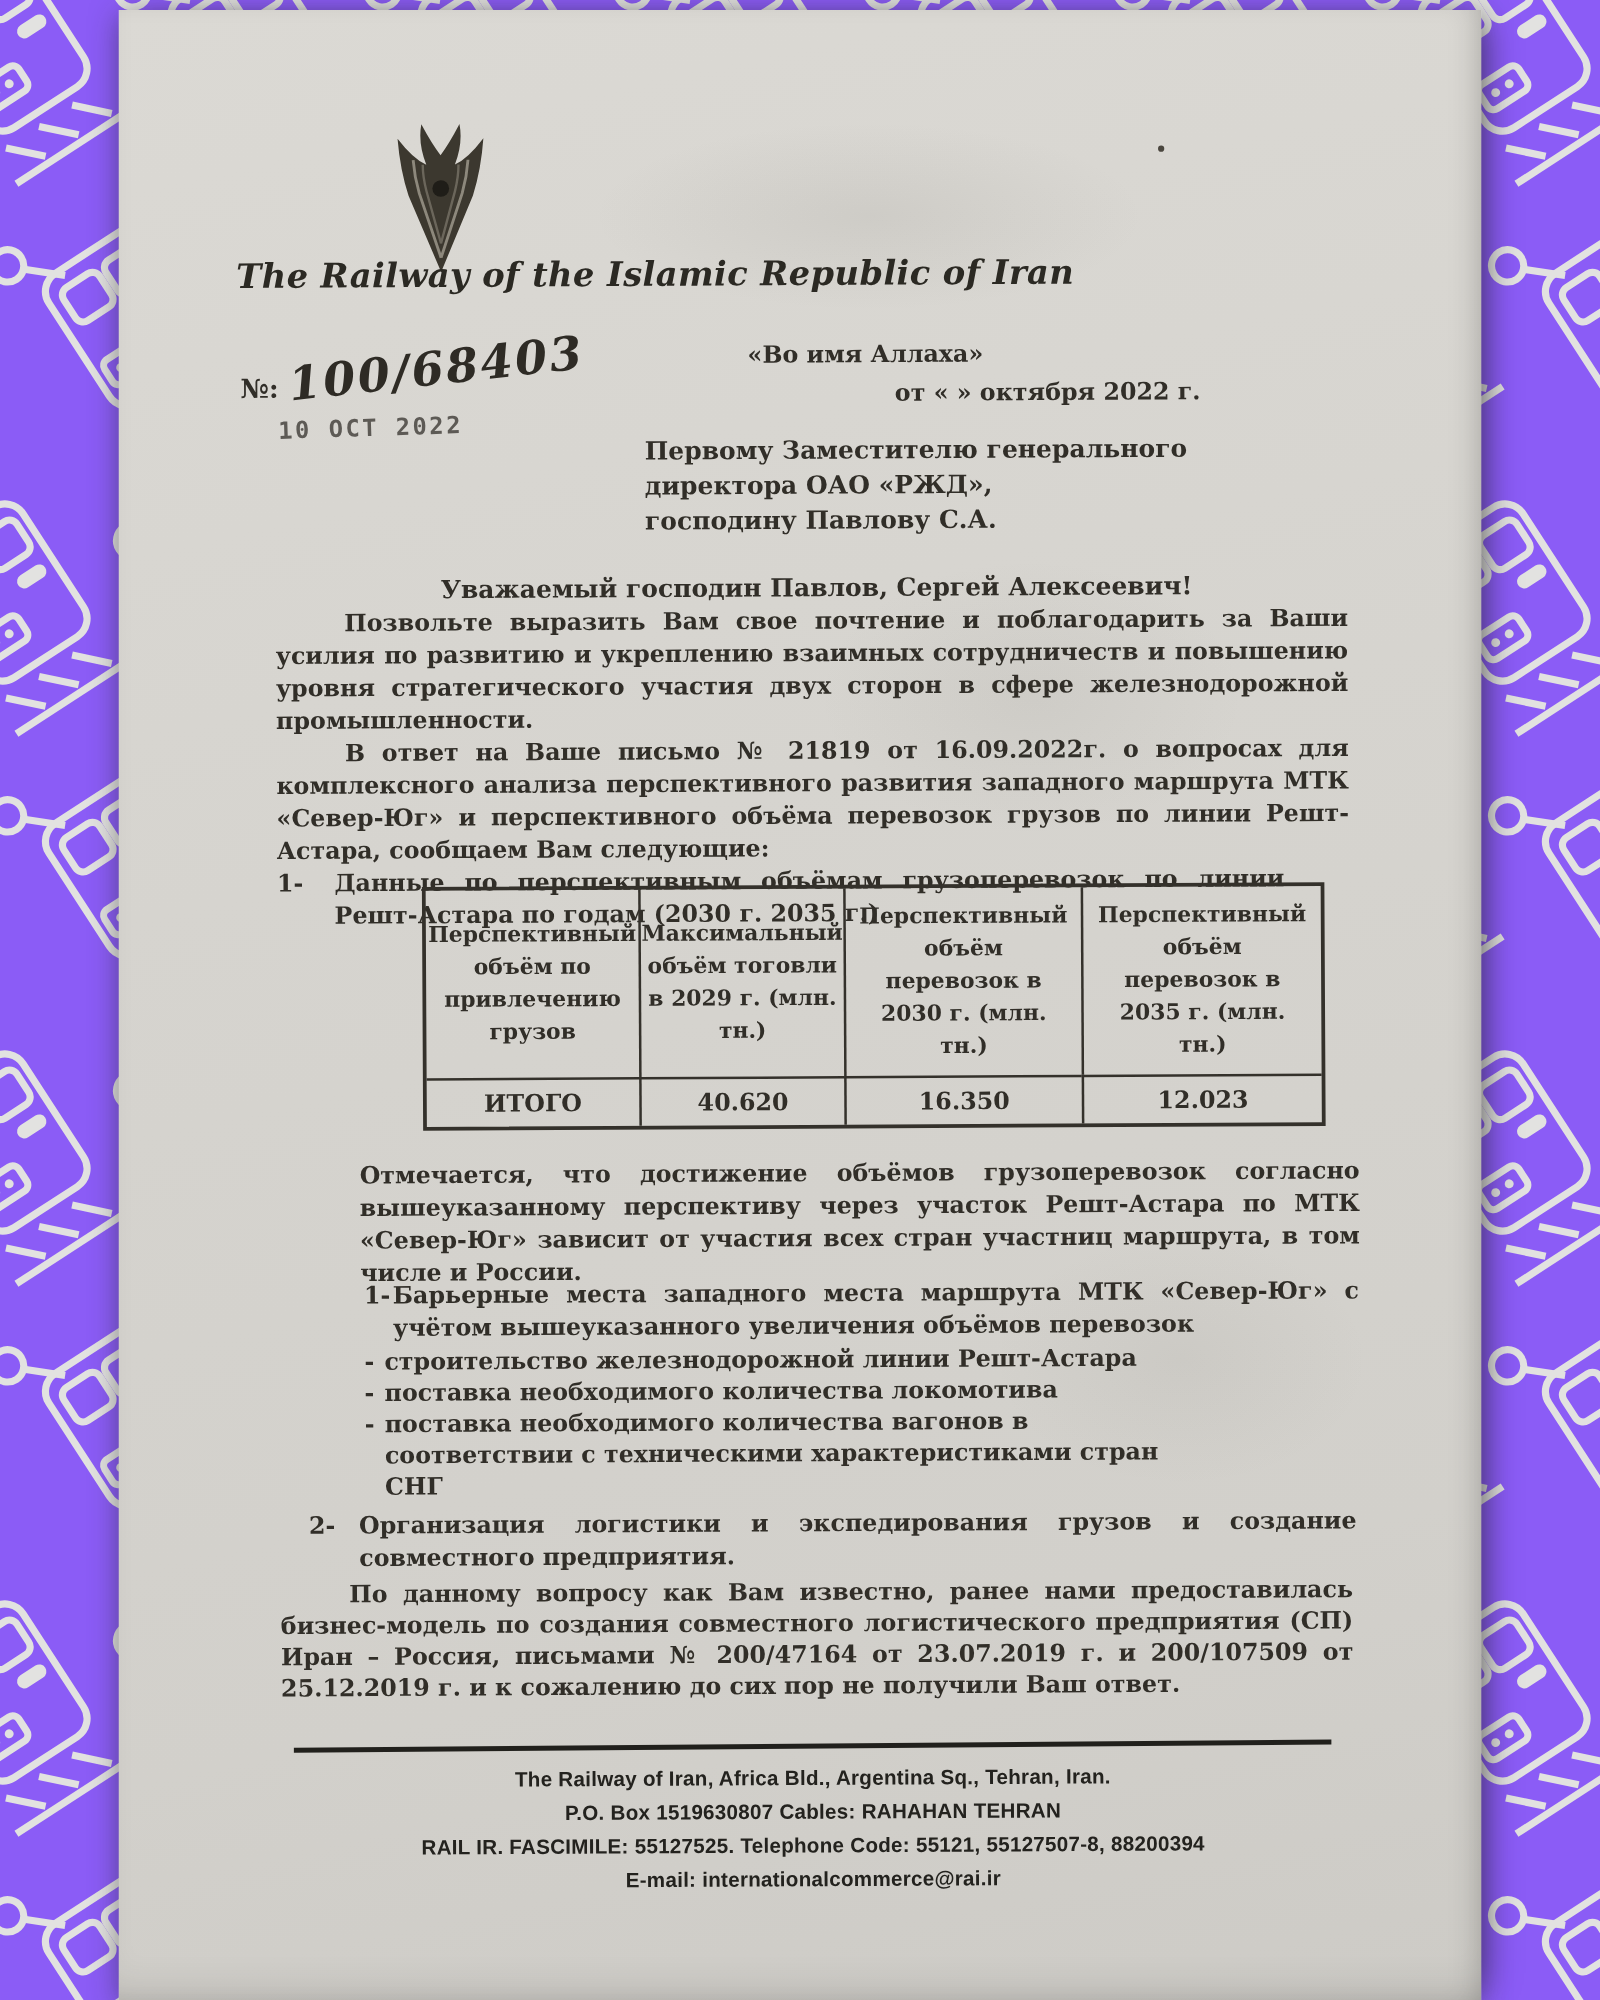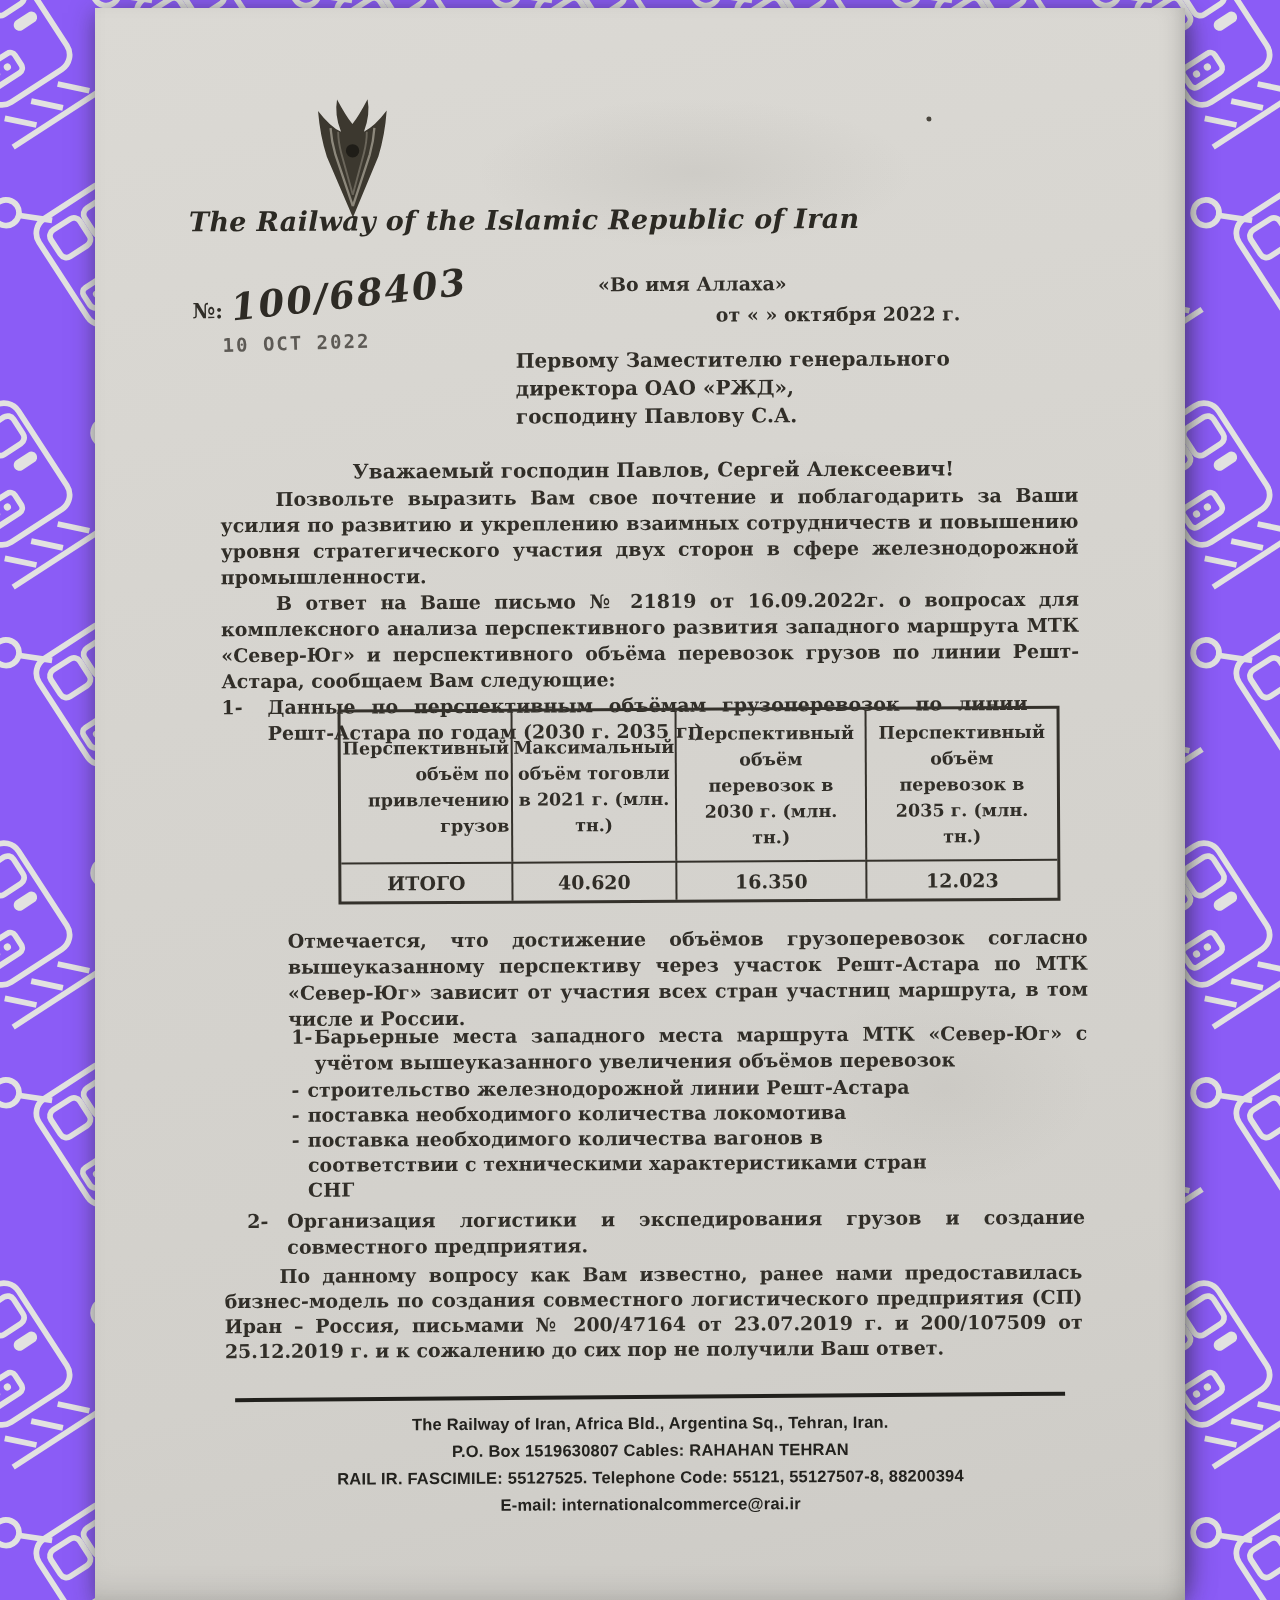--- a/index.html
+++ b/index.html
@@ -57,21 +57,21 @@
     line-height:26px;text-align:justify;position:absolute;padding-left:40px;box-sizing:border-box;}
   .section2 .marker{position:absolute;left:0;top:0;}
   .p3{left:127px;top:1254px;width:858px;font-size:19px;font-weight:600;
     line-height:25px;text-align:justify;text-indent:55px;}
 
   
   .vol-table{left:243px;top:700px;width:716px;border:3px solid #34312b;
     display:grid;grid-template-columns:170px 164px 190px 192px;background:transparent;}
   .vol-table .cell{border-left:2px solid #34312b;display:flex;align-items:center;
     justify-content:center;text-align:center;}
-  .vol-table .cell.first{border-left:none;text-align:right;}
+  .vol-table .cell.first{border-left:none;}
   .vol-table .head{height:150px;font-size:17.5px;font-weight:700;line-height:26px;padding:0 13px;}
   .vol-table .datum{height:37px;border-top:2px solid #34312b;font-size:19px;font-weight:700;}
 
   
   .divider{left:137px;top:1387px;width:830px;height:4px;background:#21201c;transform:rotate(-0.15deg);}
   .footer{left:77px;top:1402px;width:950px;text-align:center;
     font-family:"Liberation Sans","DejaVu Sans",sans-serif;font-size:16.5px;font-weight:700;
     line-height:27px;color:#23221e;letter-spacing:.2px;}
 
   .speck{position:absolute;width:5px;height:5px;border-radius:50%;background:#4a463e;}
@@ -1139,21 +1139,21 @@
     <div class="abs bodyflow">
       <div class="indent">Позвольте выразить Вам свое почтение и поблагодарить за Ваши усилия по развитию и укреплению взаимных сотрудничеств и повышению уровня стратегического участия двух сторон в сфере железнодорожной промышленности.</div>
       <div class="indent">В ответ на Ваше письмо № 21819 от 16.09.2022г. о вопросах для комплексного анализа перспективного развития западного маршрута МТК «Север-Юг» и перспективного объёма перевозок грузов по линии Решт-Астара, сообщаем Вам следующие:</div>
       <div class="item1">
         <span class="marker">1-</span><span>Данные по перспективным объёмам грузоперевозок по линии Решт-Астара по годам (2030 г. 2035 г.)</span>
       </div>
     </div>
 
     <div class="abs vol-table">
       <div class="cell head first">Перспективный объём по привлечению грузов</div>
-      <div class="cell head">Максимальный объём тоговли в 2021 г. (млн. тн.)</div>
+      <div class="cell head">Максимальный объём тоговли в 2029 г. (млн. тн.)</div>
       <div class="cell head">Перспективный объём перевозок в 2030 г. (млн. тн.)</div>
       <div class="cell head">Перспективный объём перевозок в 2035 г. (млн. тн.)</div>
       <div class="cell datum first">ИТОГО</div>
       <div class="cell datum">40.620</div>
       <div class="cell datum">16.350</div>
       <div class="cell datum">12.023</div>
     </div>
 
     <div class="abs after-table">Отмечается, что достижение объёмов грузоперевозок согласно вышеуказанному перспективу через участок Решт-Астара по МТК «Север-Юг» зависит от участия всех стран участниц маршрута, в том числе и России.</div>
 

